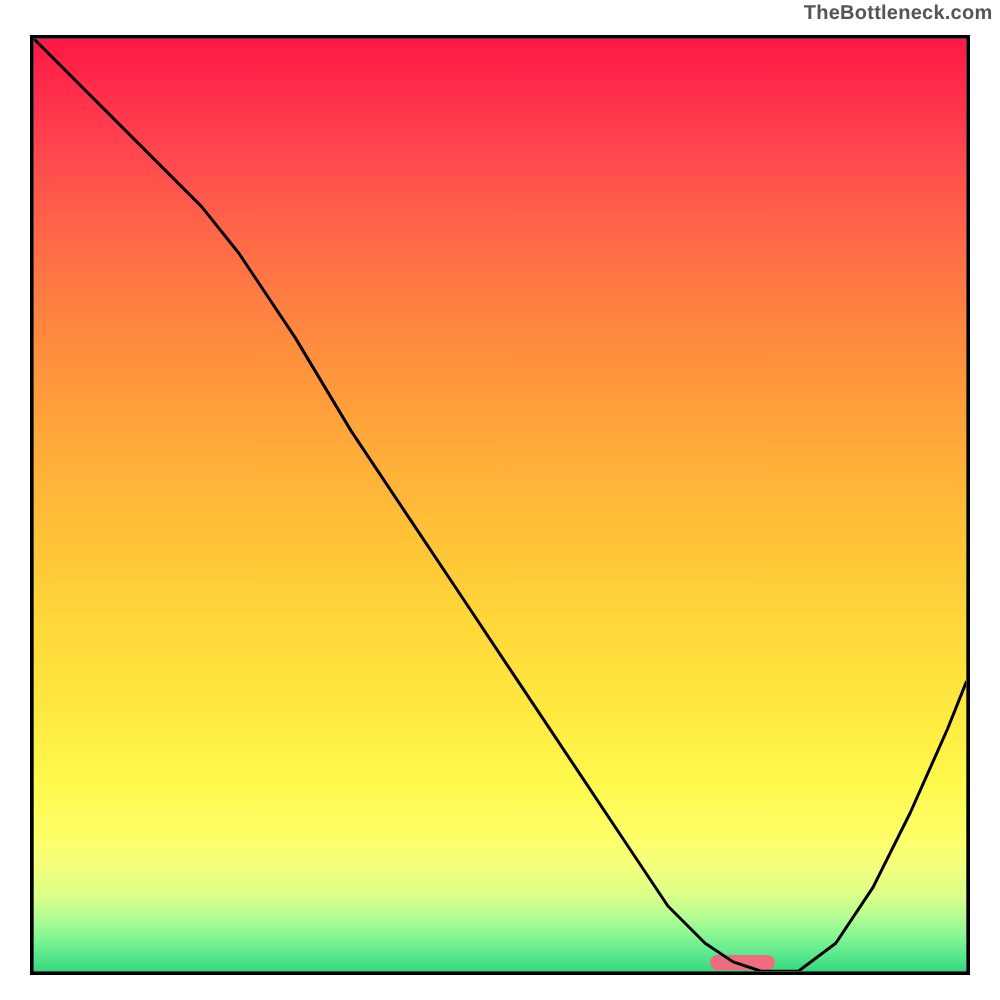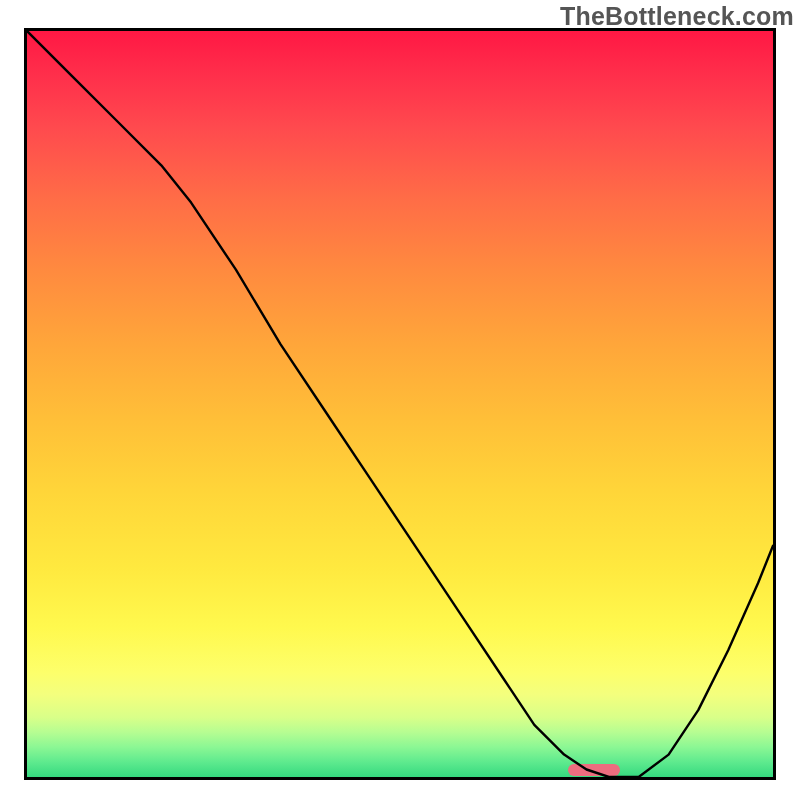--- a/index.html
+++ b/index.html
@@ -12,21 +12,21 @@
   }
   .container {
     position: relative;
     width: 800px;
     height: 800px;
   }
   .watermark {
     position: absolute;
     top: 2px;
     right: 6px;
-    font-size: 25px;
+    font-size: 16px;
     font-weight: 600;
     color: #555;
     letter-spacing: 0.2px;
   }
   .plot-frame {
     position: absolute;
     left: 24px;
     top: 28px;
     width: 752px;
     height: 752px;

